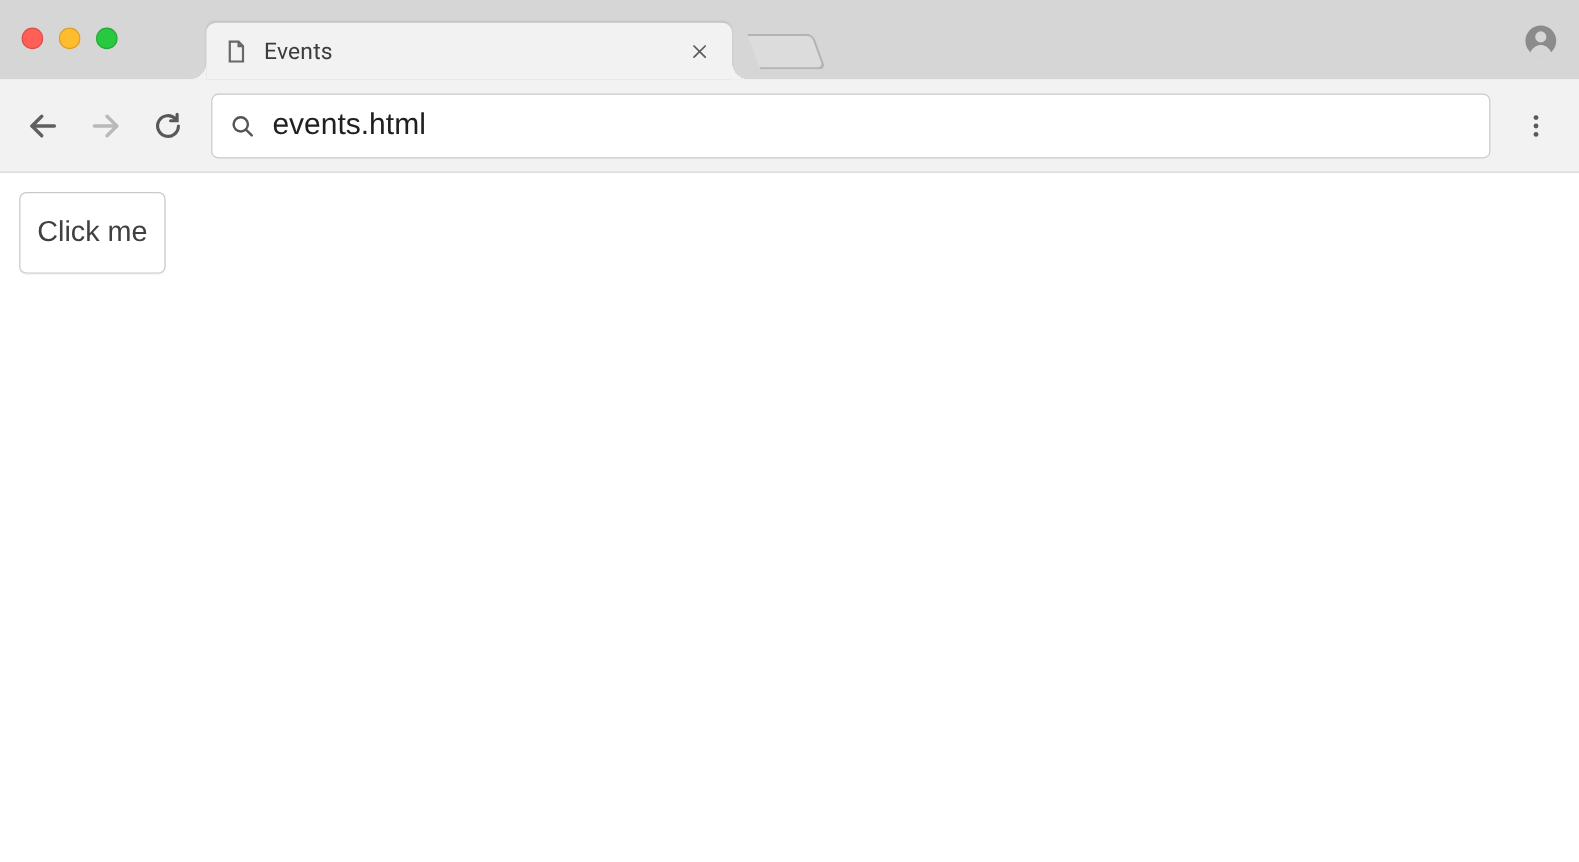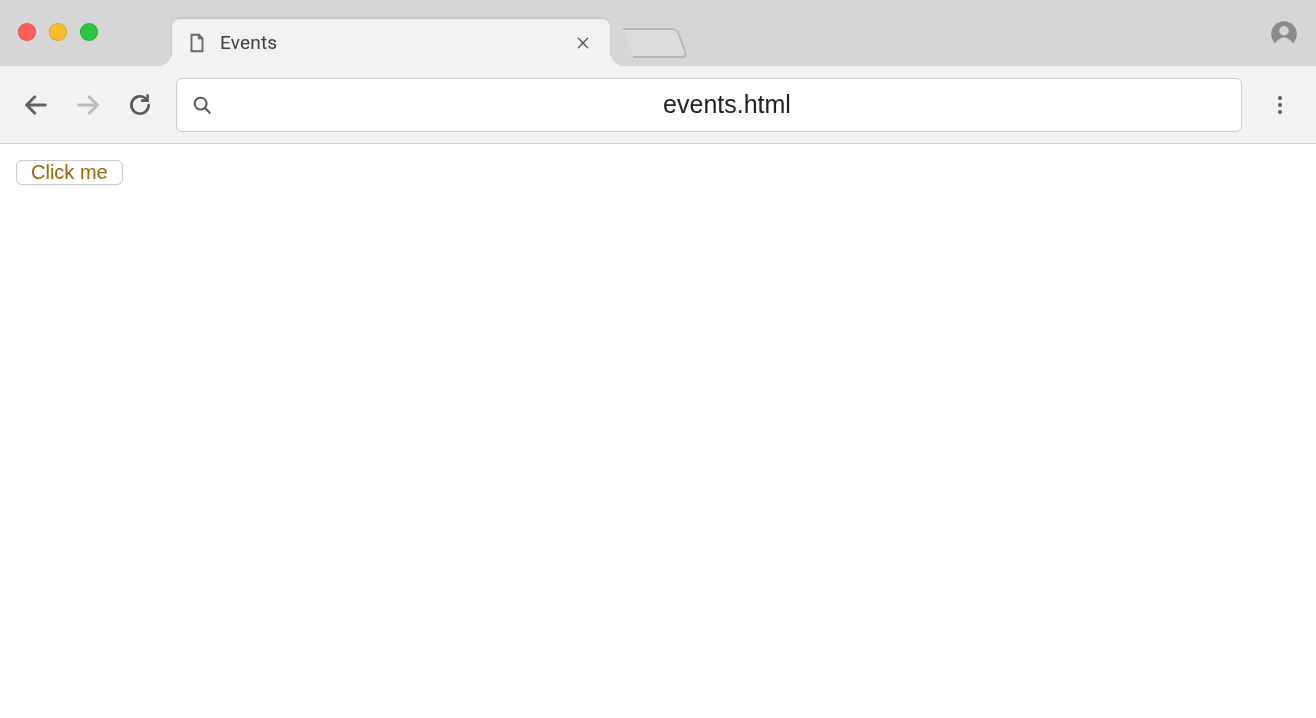--- a/index.html
+++ b/index.html
@@ -134,38 +134,37 @@
       gap: 14px;
     }
     .omnibox .search-icon { width: 22px; height: 22px; color: #555; }
     .omnibox input {
       flex: 1;
       border: none;
       outline: none;
       font-size: 25px;
       color: #202020;
       background: transparent;
-      text-align: center;
     }
     .kebab {
       width: 44px; height: 44px;
       display: flex; align-items: center; justify-content: center;
       color: #595959;
     }
 
     
     .page {
       padding: 16px;
       background: #fff;
     }
     .page button.page-btn {
-      font-size: 20px;
+      font-size: 24px;
       font-family: -apple-system, BlinkMacSystemFont, sans-serif;
-      color: #a16207;
-      padding: 0 14px;
+      color: #404040;
+      padding: 19px 14px;
       background: #ffffff;
       border: 1px solid #c9c9c9;
       border-radius: 6px;
       box-shadow: 0 1px 1px rgba(0,0,0,0.05);
       cursor: pointer;
     }
     .page p.body-text {
       margin-top: 28px;
       font-family: "Times New Roman", Times, serif;
       font-size: 27px;

